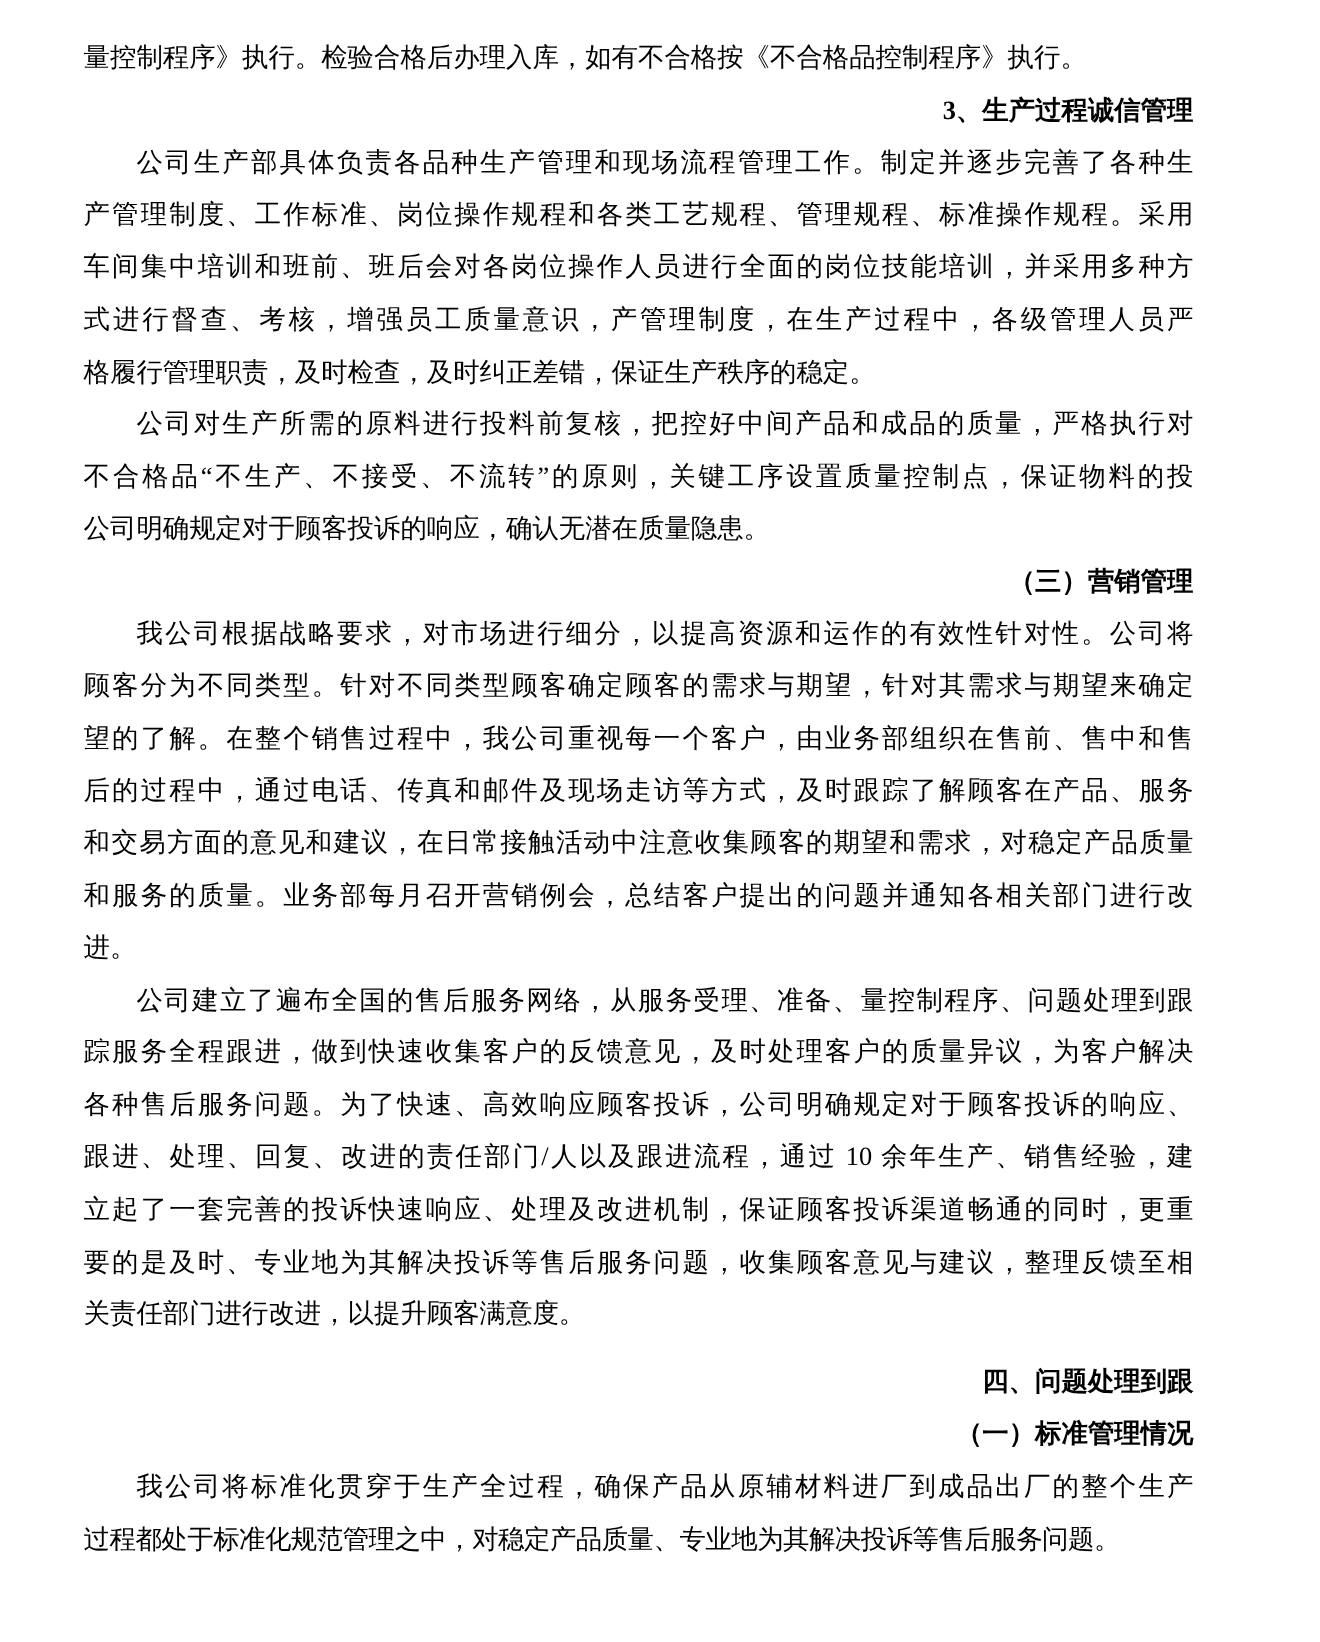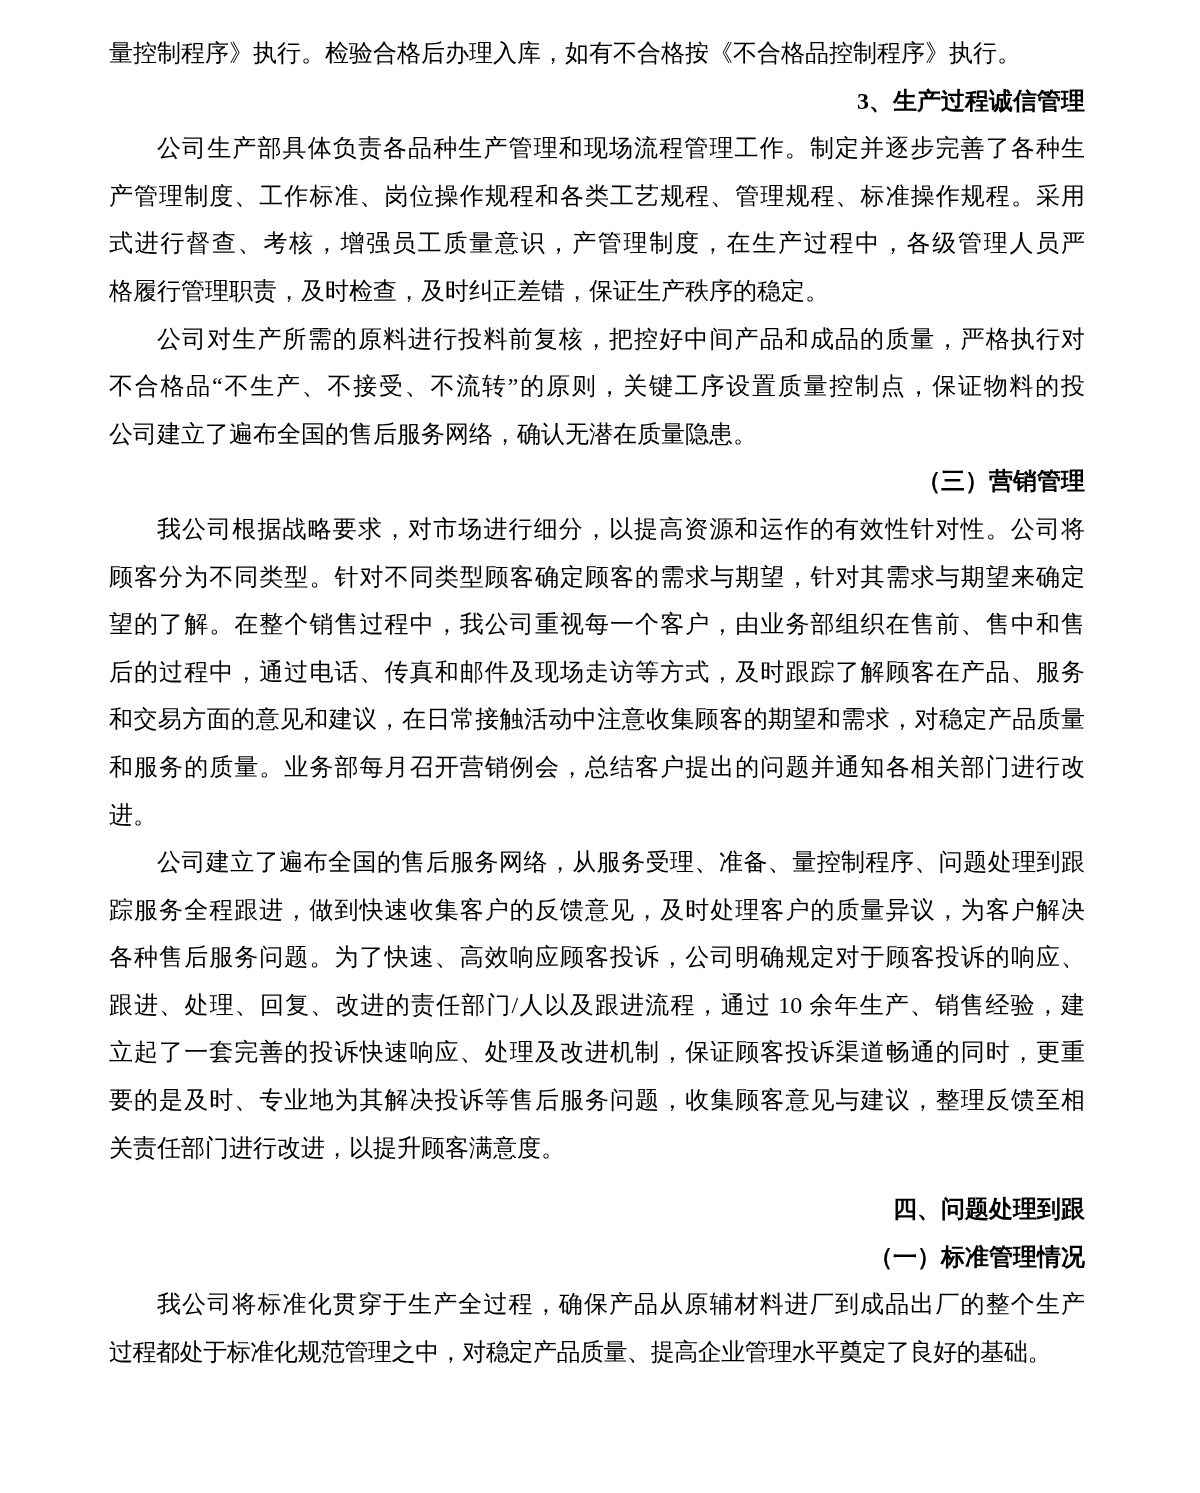--- a/index.html
+++ b/index.html
@@ -11,21 +11,21 @@
     width: 1200px;
     height: 1493px;
     overflow: hidden;
     color: #000000;
     font-family: "Liberation Serif", "DejaVu Serif", serif;
   }
   .page {
     box-sizing: border-box;
     width: 1200px;
     height: 1493px;
-    padding: 30px 115px 0 109px;
+    padding: 30px 115px 0 76px;
     background: #ffffff;
   }
   .line {
     font-size: 24px;
     line-height: 47.6px;
     height: 47.6px;
     white-space: normal;
     text-align: left;
     overflow: visible;
   }
@@ -48,37 +48,38 @@
   }
 </style>
 </head>
 <body>
 
 <div class="page">
     <div class="line">量控制程序》执行。检验合格后办理入库，如有不合格按《不合格品控制程序》执行。</div>
     <div class="line heading ind">3、生产过程诚信管理</div>
     <div class="line j ind">公司生产部具体负责各品种生产管理和现场流程管理工作。制定并逐步完善了各种生</div>
     <div class="line j">产管理制度、工作标准、岗位操作规程和各类工艺规程、管理规程、标准操作规程。采用</div>
+    <div class="line j">车间集中培训和班前、班后会对各岗位操作人员进行全面的岗位技能培训，并采用多种方</div>
     <div class="line j">式进行督查、考核，增强员工质量意识，产管理制度，在生产过程中，各级管理人员严</div>
     <div class="line">格履行管理职责，及时检查，及时纠正差错，保证生产秩序的稳定。</div>
     <div class="line j ind">公司对生产所需的原料进行投料前复核，把控好中间产品和成品的质量，严格执行对</div>
     <div class="line j">不合格品“不生产、不接受、不流转”的原则，关键工序设置质量控制点，保证物料的投</div>
-    <div class="line">公司建立了遍布全国的售后服务网络，确认无潜在质量隐患。</div>
+    <div class="line">公司明确规定对于顾客投诉的响应，确认无潜在质量隐患。</div>
     <div class="line heading ind">（三）营销管理</div>
     <div class="line j ind">我公司根据战略要求，对市场进行细分，以提高资源和运作的有效性针对性。公司将</div>
     <div class="line j">顾客分为不同类型。针对不同类型顾客确定顾客的需求与期望，针对其需求与期望来确定</div>
     <div class="line j">望的了解。在整个销售过程中，我公司重视每一个客户，由业务部组织在售前、售中和售</div>
     <div class="line j">后的过程中，通过电话、传真和邮件及现场走访等方式，及时跟踪了解顾客在产品、服务</div>
     <div class="line j">和交易方面的意见和建议，在日常接触活动中注意收集顾客的期望和需求，对稳定产品质量</div>
     <div class="line j">和服务的质量。业务部每月召开营销例会，总结客户提出的问题并通知各相关部门进行改</div>
     <div class="line">进。</div>
     <div class="line j ind">公司建立了遍布全国的售后服务网络，从服务受理、准备、量控制程序、问题处理到跟</div>
     <div class="line j">踪服务全程跟进，做到快速收集客户的反馈意见，及时处理客户的质量异议，为客户解决</div>
     <div class="line j">各种售后服务问题。为了快速、高效响应顾客投诉，公司明确规定对于顾客投诉的响应、</div>
     <div class="line j">跟进、处理、回复、改进的责任部门/人以及跟进流程，通过 10 余年生产、销售经验，建</div>
     <div class="line j">立起了一套完善的投诉快速响应、处理及改进机制，保证顾客投诉渠道畅通的同时，更重</div>
     <div class="line j">要的是及时、专业地为其解决投诉等售后服务问题，收集顾客意见与建议，整理反馈至相</div>
     <div class="line">关责任部门进行改进，以提升顾客满意度。</div>
     <div class="line heading" style="margin-top: 14px;">四、问题处理到跟</div>
     <div class="line heading ind">（一）标准管理情况</div>
     <div class="line j ind">我公司将标准化贯穿于生产全过程，确保产品从原辅材料进厂到成品出厂的整个生产</div>
-    <div class="line cond">过程都处于标准化规范管理之中，对稳定产品质量、提高企业管理水平奠定了良好的基础。</div>
+    <div class="line cond">过程都处于标准化规范管理之中，对稳定产品质量、专业地为其解决投诉等售后服务问题。</div>
   </div>
 
 </body></html>

